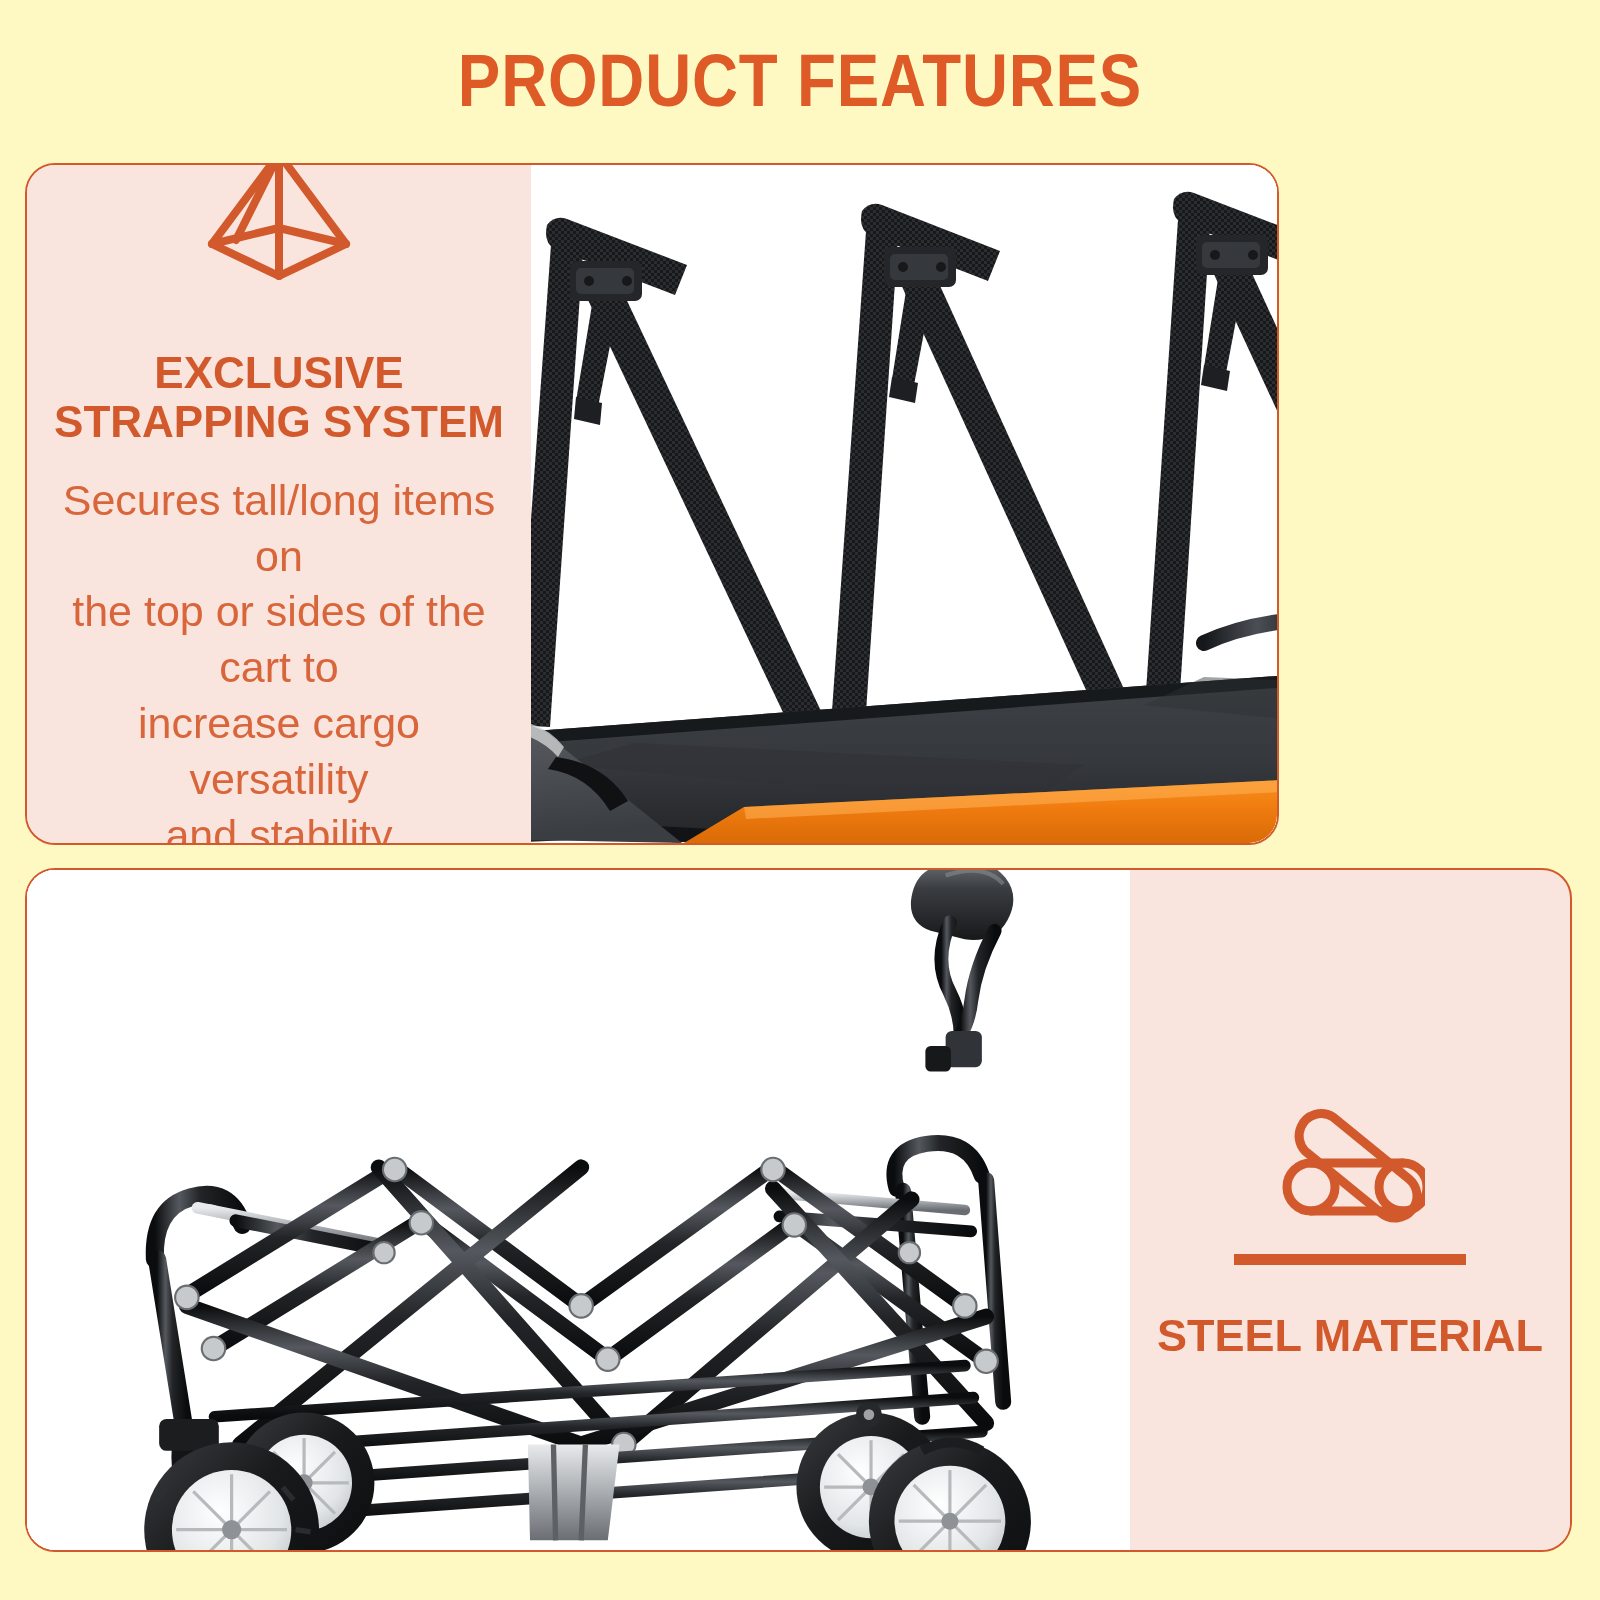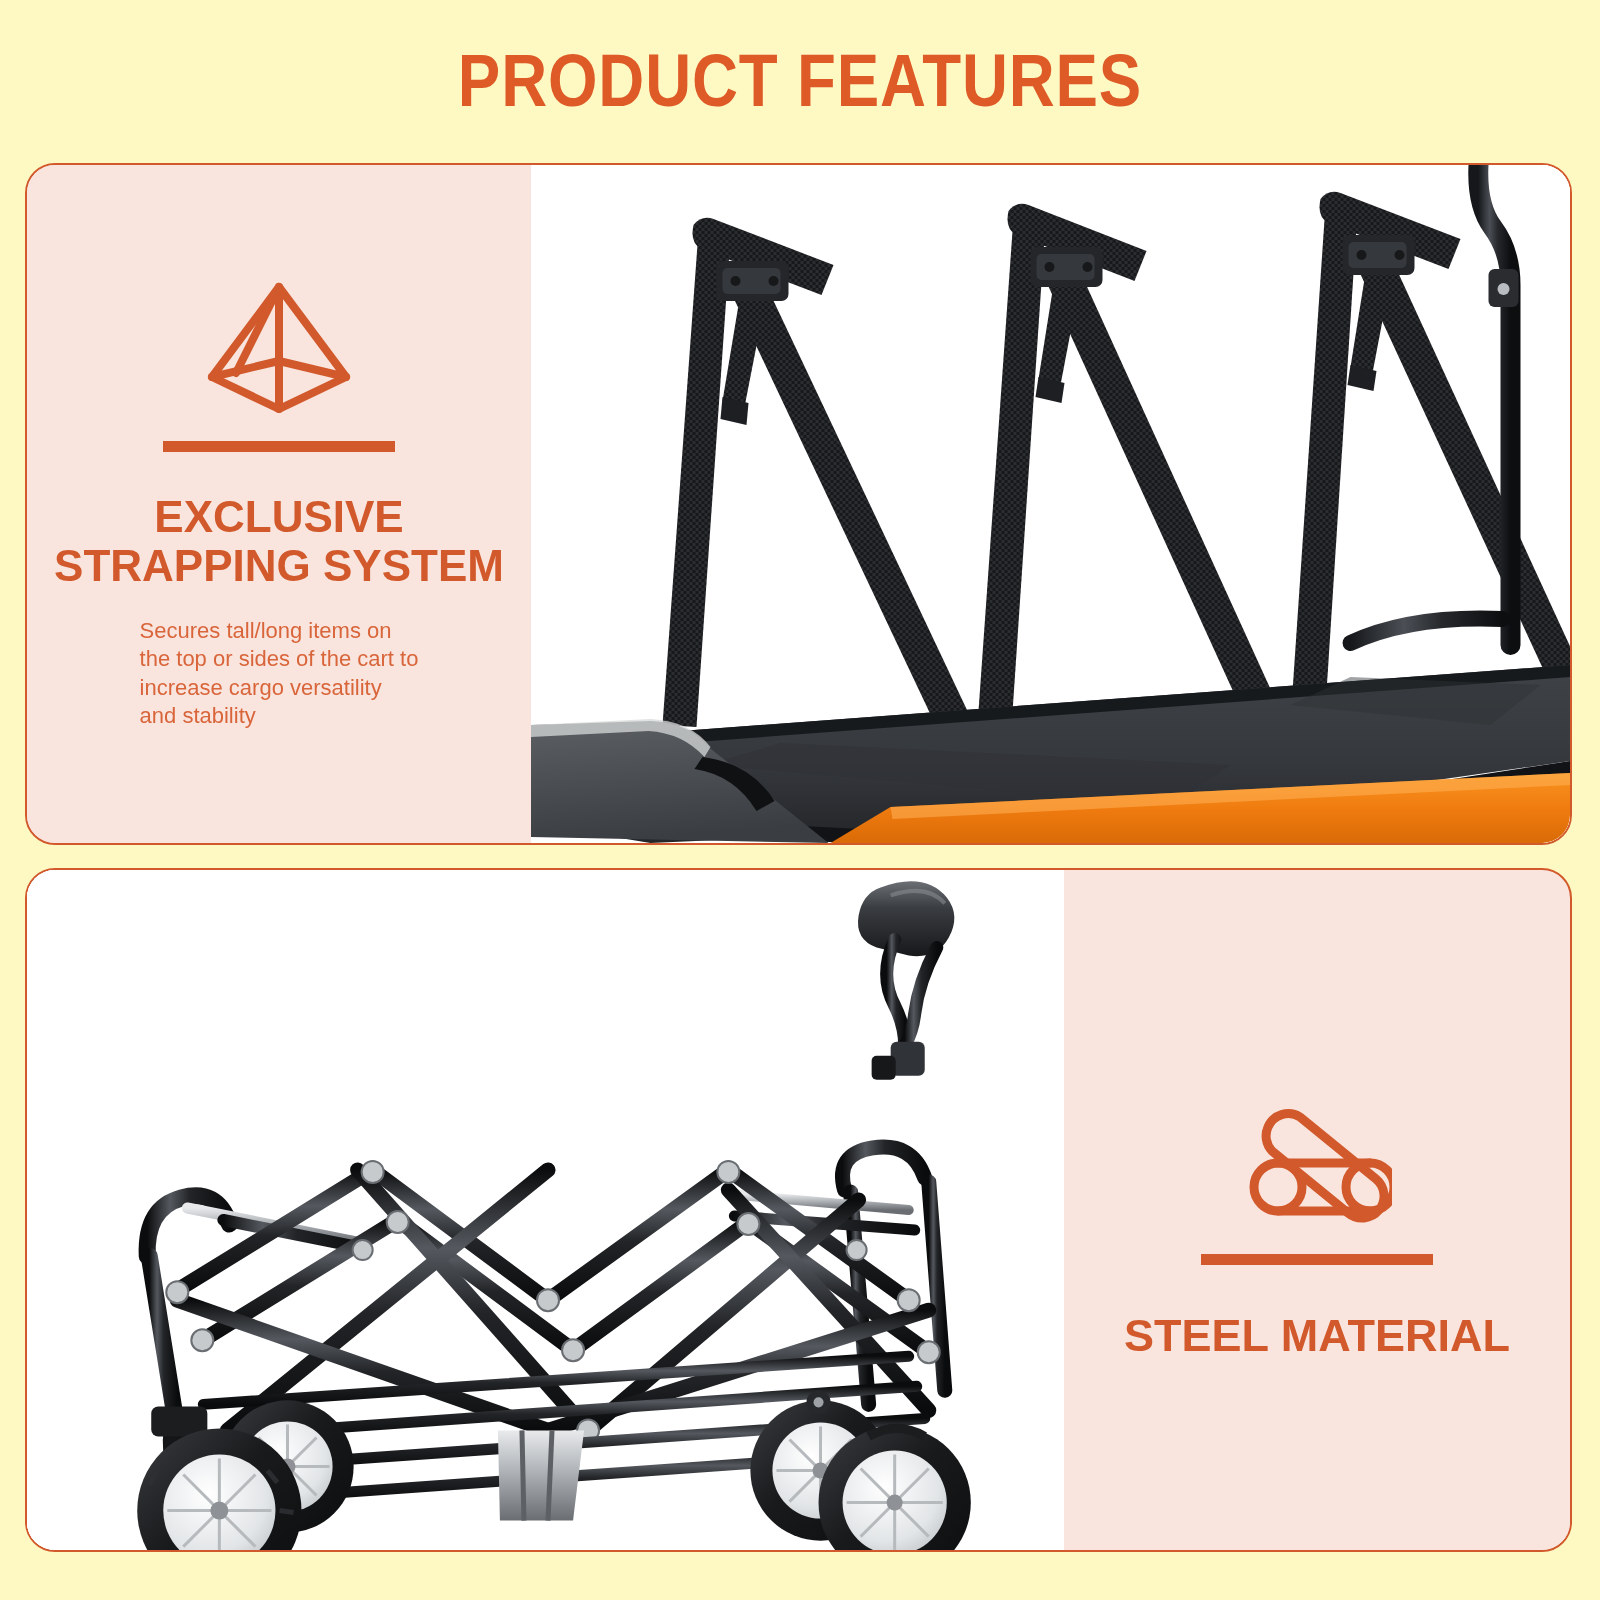--- a/index.html
+++ b/index.html
@@ -35,34 +35,34 @@
 
   
   .panel {
     position:absolute;
     border:2px solid #d2592b;
     border-radius:30px;
     overflow:hidden;
     background:#f9e5de;
     display:flex;
   }
-  .panel-top    { left:25px;  top:163px; width:1547px; height:682px; }
+  .panel-top    { left:25px;  top:163px; width:1254px; height:682px; }
   .panel-bottom { left:25px;  top:868px; width:1547px; height:684px; }
 
   .text-col {
     background:#f9e5de;
     display:flex;
     flex-direction:column;
     align-items:center;
     justify-content:center;
     flex:0 0 auto;
     padding:0 22px;
   }
   .panel-top .text-col    { width:504px; }
-  .panel-bottom .text-col { width:506px;margin-top:32px; }
+  .panel-bottom .text-col { width:440px;margin-top:32px; }
 
   .photo-col {
     background:#ffffff;
     flex:1 1 auto;
     position:relative;
     overflow:hidden;
   }
 
   
   .icon-wrap { width:150px; height:142px; display:block; }
@@ -81,24 +81,24 @@
     color:#d2592b;
     line-height:1.12;
     text-align:center;
     letter-spacing:0px;
     white-space:pre-line;
   }
   .panel-bottom .headline { margin-top:46px; font-size:45px; }
 
   .body-text {
     margin-top:26px;
-    font-size:22px;
+    font-size:43px;
     line-height:1.30;
     color:#d9653a;
-    text-align:left;
+    text-align:center;
     white-space:pre-line;
   }
   .panel-bottom .body-text { margin-top:30px; }
 
   
   .photo-straps { position:absolute; inset:0; background:#fff; }
 
   
   .photo-cart { position:absolute; inset:0; background:#fff; }
 </style>

